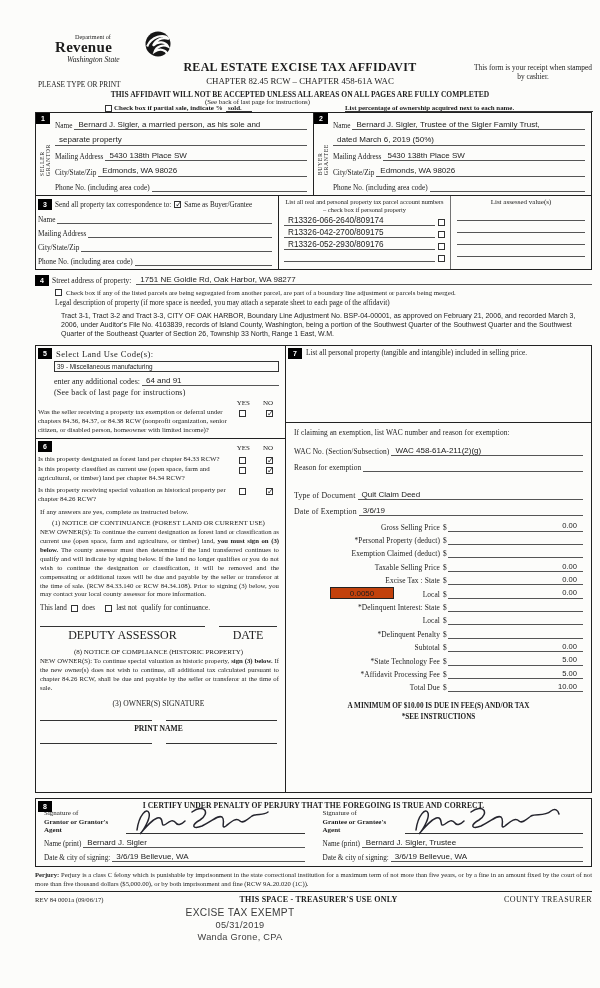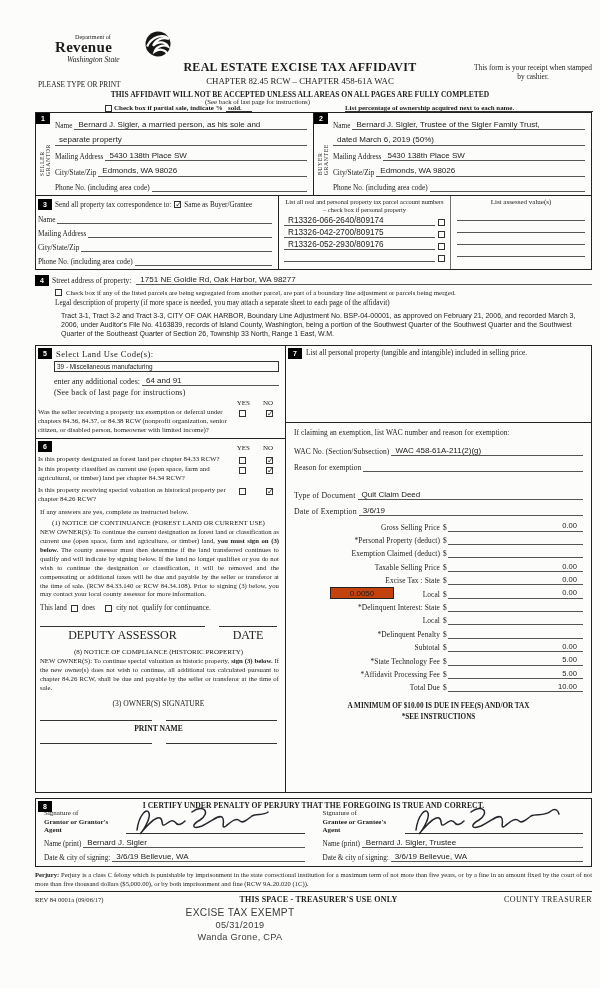--- a/index.html
+++ b/index.html
@@ -374,21 +374,21 @@
             </div>
           </div>
           <div style="font-size:7px; margin-top:4px; padding-left:2px">If any answers are yes, complete as instructed below.</div>
           <div class="notice-title">(1) NOTICE OF CONTINUANCE (FOREST LAND OR CURRENT USE)</div>
           <div class="notice-body"><span>NEW OWNER(S): To continue the current designation as forest land or classification as current use (open space, farm and agriculture, or timber) land, </span><span class="bold">you must sign on (3) below.</span><span> The county assessor must then determine if the land transferred continues to qualify and will indicate by signing below. If the land no longer qualifies or you do not wish to continue the designation or classification, it will be removed and the compensating or additional taxes will be due and payable by the seller or transferor at the time of sale. (RCW 84.33.140 or RCW 84.34.108). Prior to signing (3) below, you may contact your local county assessor for more information.</span></div>
           <div class="land-row">
             <span>This land</span>
             <span class="cb"></span>
             <span>does</span>
             <span class="cb" style="margin-left:6px"></span>
-            <span>city not</span>
+            <span>last not</span>
             <span>qualify for continuance.</span>
           </div>
           <div class="assessor-row">
             <div class="lined long"><span>DEPUTY ASSESSOR</span></div>
             <div class="lined short"><span>DATE</span></div>
           </div>
           <div class="notice-title" style="margin-top:5px">(8) NOTICE OF COMPLIANCE (HISTORIC PROPERTY)</div>
           <div class="notice-body"><span>NEW OWNER(S): To continue special valuation as historic property, </span><span class="bold">sign (3) below.</span><span> If the new owner(s) does not wish to continue, all additional tax calculated pursuant to chapter 84.26 RCW, shall be due and payable by the seller or transferor at the time of sale.</span></div>
           <div class="notice-title" style="font-size:7.6px; margin-top:6px">(3)  OWNER(S) SIGNATURE</div>
           <div class="ownersig-line">

